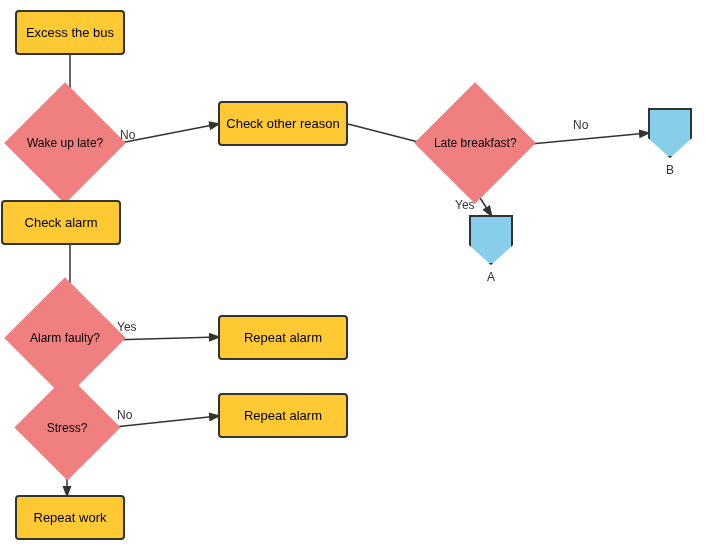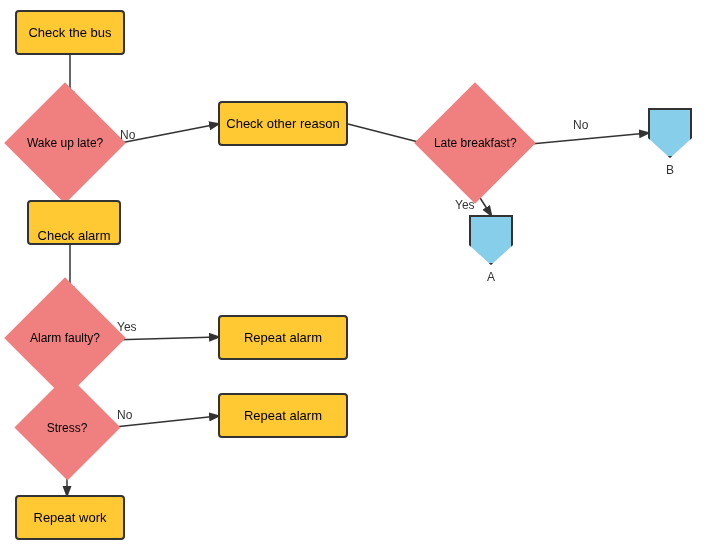--- a/index.html
+++ b/index.html
@@ -93,21 +93,21 @@
     <line x1="67" y1="465" x2="67" y2="495" stroke="#333" stroke-width="1.5" marker-end="url(#arrow)"></line>
 
     <defs>
       <marker id="arrow" markerWidth="8" markerHeight="8" refX="6" refY="3" orient="auto">
         <path d="M0,0 L0,6 L8,3 z" fill="#333"></path>
       </marker>
     </defs>
   </svg>
 
   <div class="node rect-node" style="left:15px;top:10px;width:110px;height:45px;">
-    <span>Check the bus</span>
+    <span>Excess the bus</span>
   </div>
 
   <div class="node diamond-node" style="left:22px;top:100px;width:86px;height:86px;">
     <span class="diamond-label">Wake up late?</span>
   </div>
 
   <div class="node rect-node" style="left:218px;top:101px;width:130px;height:45px;justify-content:center;">
     <span>Check other reason</span>
   </div>
 
@@ -116,21 +116,21 @@
   </div>
 
   <div class="node connector-node" style="left:648px;top:108px;width:44px;height:50px;">
   </div>
   <span class="connector-label" style="left:666px;top:163px;">B</span>
 
   <div class="node connector-node" style="left:469px;top:215px;width:44px;height:50px;">
   </div>
   <span class="connector-label" style="left:487px;top:270px;">A</span>
 
-  <div class="node rect-node" style="left:27px;top:200px;width:94px;height:45px;align-items:flex-end;">
+  <div class="node rect-node" style="left:1px;top:200px;width:120px;height:45px;">
     <span>Check alarm</span>
   </div>
 
   <div class="node diamond-node" style="left:22px;top:295px;width:86px;height:86px;">
     <span class="diamond-label">Alarm faulty?</span>
   </div>
 
   <div class="node rect-node" style="left:218px;top:315px;width:130px;height:45px;">
     <span>Repeat alarm</span>
   </div>

